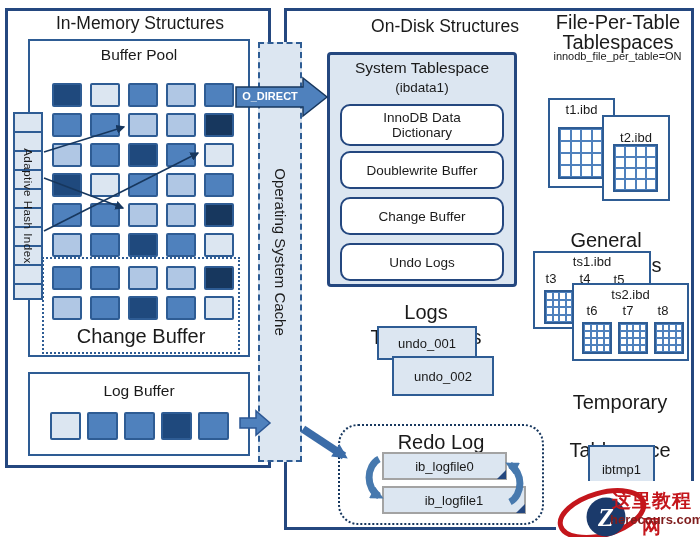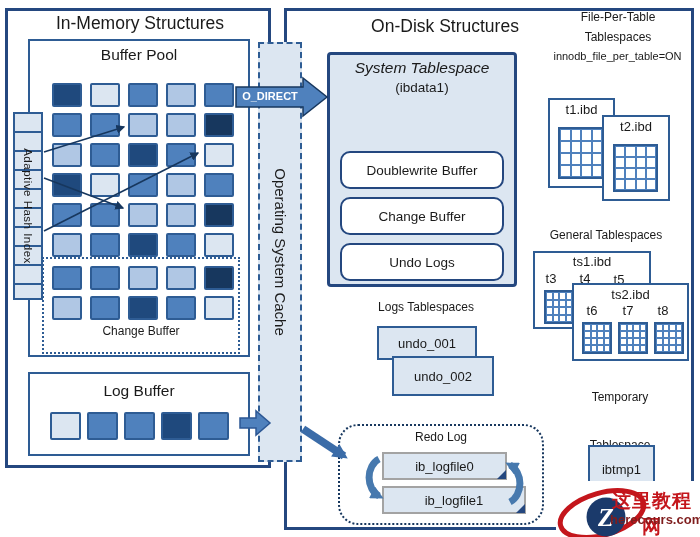--- a/index.html
+++ b/index.html
@@ -6,21 +6,21 @@
   #canvas{position:relative;width:700px;height:537px;background:#fff;overflow:hidden;
           font-family:"Liberation Sans",sans-serif;}
   .box{position:absolute;box-sizing:border-box;background:#fff;border:2px solid #2E5C94;}
   .outer{border-width:3px;border-color:#24477F;}
   .fill{background:#DCE6F1;}
   .dashed{border-style:dashed;}
   .dotted{border-style:dotted;background:transparent;}
   .lbl{position:absolute;box-sizing:border-box;color:#1A1A1A;text-align:center;line-height:1.25;}
   .t17{font-size:17.5px;}
   .t15{font-size:15.5px;}
-  .t14{font-size:12px;}
+  .t14{font-size:20px;}
   .t13{font-size:13px;}
   .t11{font-size:11px;}
   .vtext{position:absolute;left:50%;top:50%;transform:translate(-50%,-50%) rotate(90deg);
          white-space:nowrap;color:#1A1A1A;}
   .cellgrid{position:absolute;}
   .cell{position:absolute;box-sizing:border-box;border:2px solid #2E5C94;border-radius:2px;}
   .tbl{position:absolute;box-sizing:border-box;display:grid;background:#fff;
        grid-template-columns:repeat(4,1fr);grid-template-rows:repeat(4,1fr);
        border:2px solid #2E5C94;}
   .tbl>div{border:1px solid #4F81BD;}
@@ -113,22 +113,23 @@
       <div class="cell" style="left: 74px; top: 0px; width: 31px; height: 28px; background: rgb(79, 129, 189);"></div>
       <div class="cell" style="left: 111px; top: 0px; width: 31px; height: 28px; background: rgb(31, 73, 125);"></div>
       <div class="cell" style="left: 148px; top: 0px; width: 31px; height: 28px; background: rgb(79, 129, 189);"></div>
     </div>
 
   <div class="box dashed fill" style="left:258px;top:42px;width:44px;height:420px;z-index:4;">
     <span class="vtext" style="font-size:15px;">Operating System Cache</span>
   </div>
 
   <div class="box fill" style="left:327px;top:52px;width:190px;height:235px;border:3px solid #24477F;border-radius:4px;"></div>
-  <div class="lbl t15" style="left:327px;top:58px;width:190px;font-style:italic;">System Tablespace</div>
+  <div class="lbl t15" style="left:327px;top:58px;width:190px;">System Tablespace</div>
   <div class="lbl" style="left:327px;top:80px;width:190px;font-size:13.5px;">(ibdata1)</div>
+  <div class="sysitem" style="top:104px;height:42px;padding:0 24px;">InnoDB Data Dictionary</div>
   <div class="sysitem" style="top:151px;height:38px;">Doublewrite Buffer</div>
   <div class="sysitem" style="top:197px;height:38px;">Change Buffer</div>
   <div class="sysitem" style="top:243px;height:38px;">Undo Logs</div>
 
   <div class="lbl t14" style="left:540px;top:10px;width:156px;">File-Per-Table</div>
   <div class="lbl t14" style="left:540px;top:30px;width:156px;">Tablespaces</div>
   <div class="lbl t11" style="left:535px;top:50px;width:165px;">innodb_file_per_table=ON</div>
 
   <div class="box" style="left:548px;top:98px;width:67px;height:90px;"></div>
   <div class="lbl t13" style="left:548px;top:102px;width:67px;">t1.ibd</div>
@@ -145,21 +146,21 @@
       <div></div>
       <div></div>
       <div></div>
       <div></div>
       <div></div>
       <div></div>
       <div></div>
     </div>
 
   <div class="box" style="left:602px;top:115px;width:68px;height:86px;"></div>
-  <div class="lbl t13" style="left:602px;top:119px;width:68px;">t2.ibd</div>
+  <div class="lbl t13" style="left:602px;top:130px;width:68px;">t2.ibd</div>
   <div class="tbl" style="left:613px;top:144px;width:45px;height:48px;">
       <div></div>
       <div></div>
       <div></div>
       <div></div>
       <div></div>
       <div></div>
       <div></div>
       <div></div>
       <div></div>

